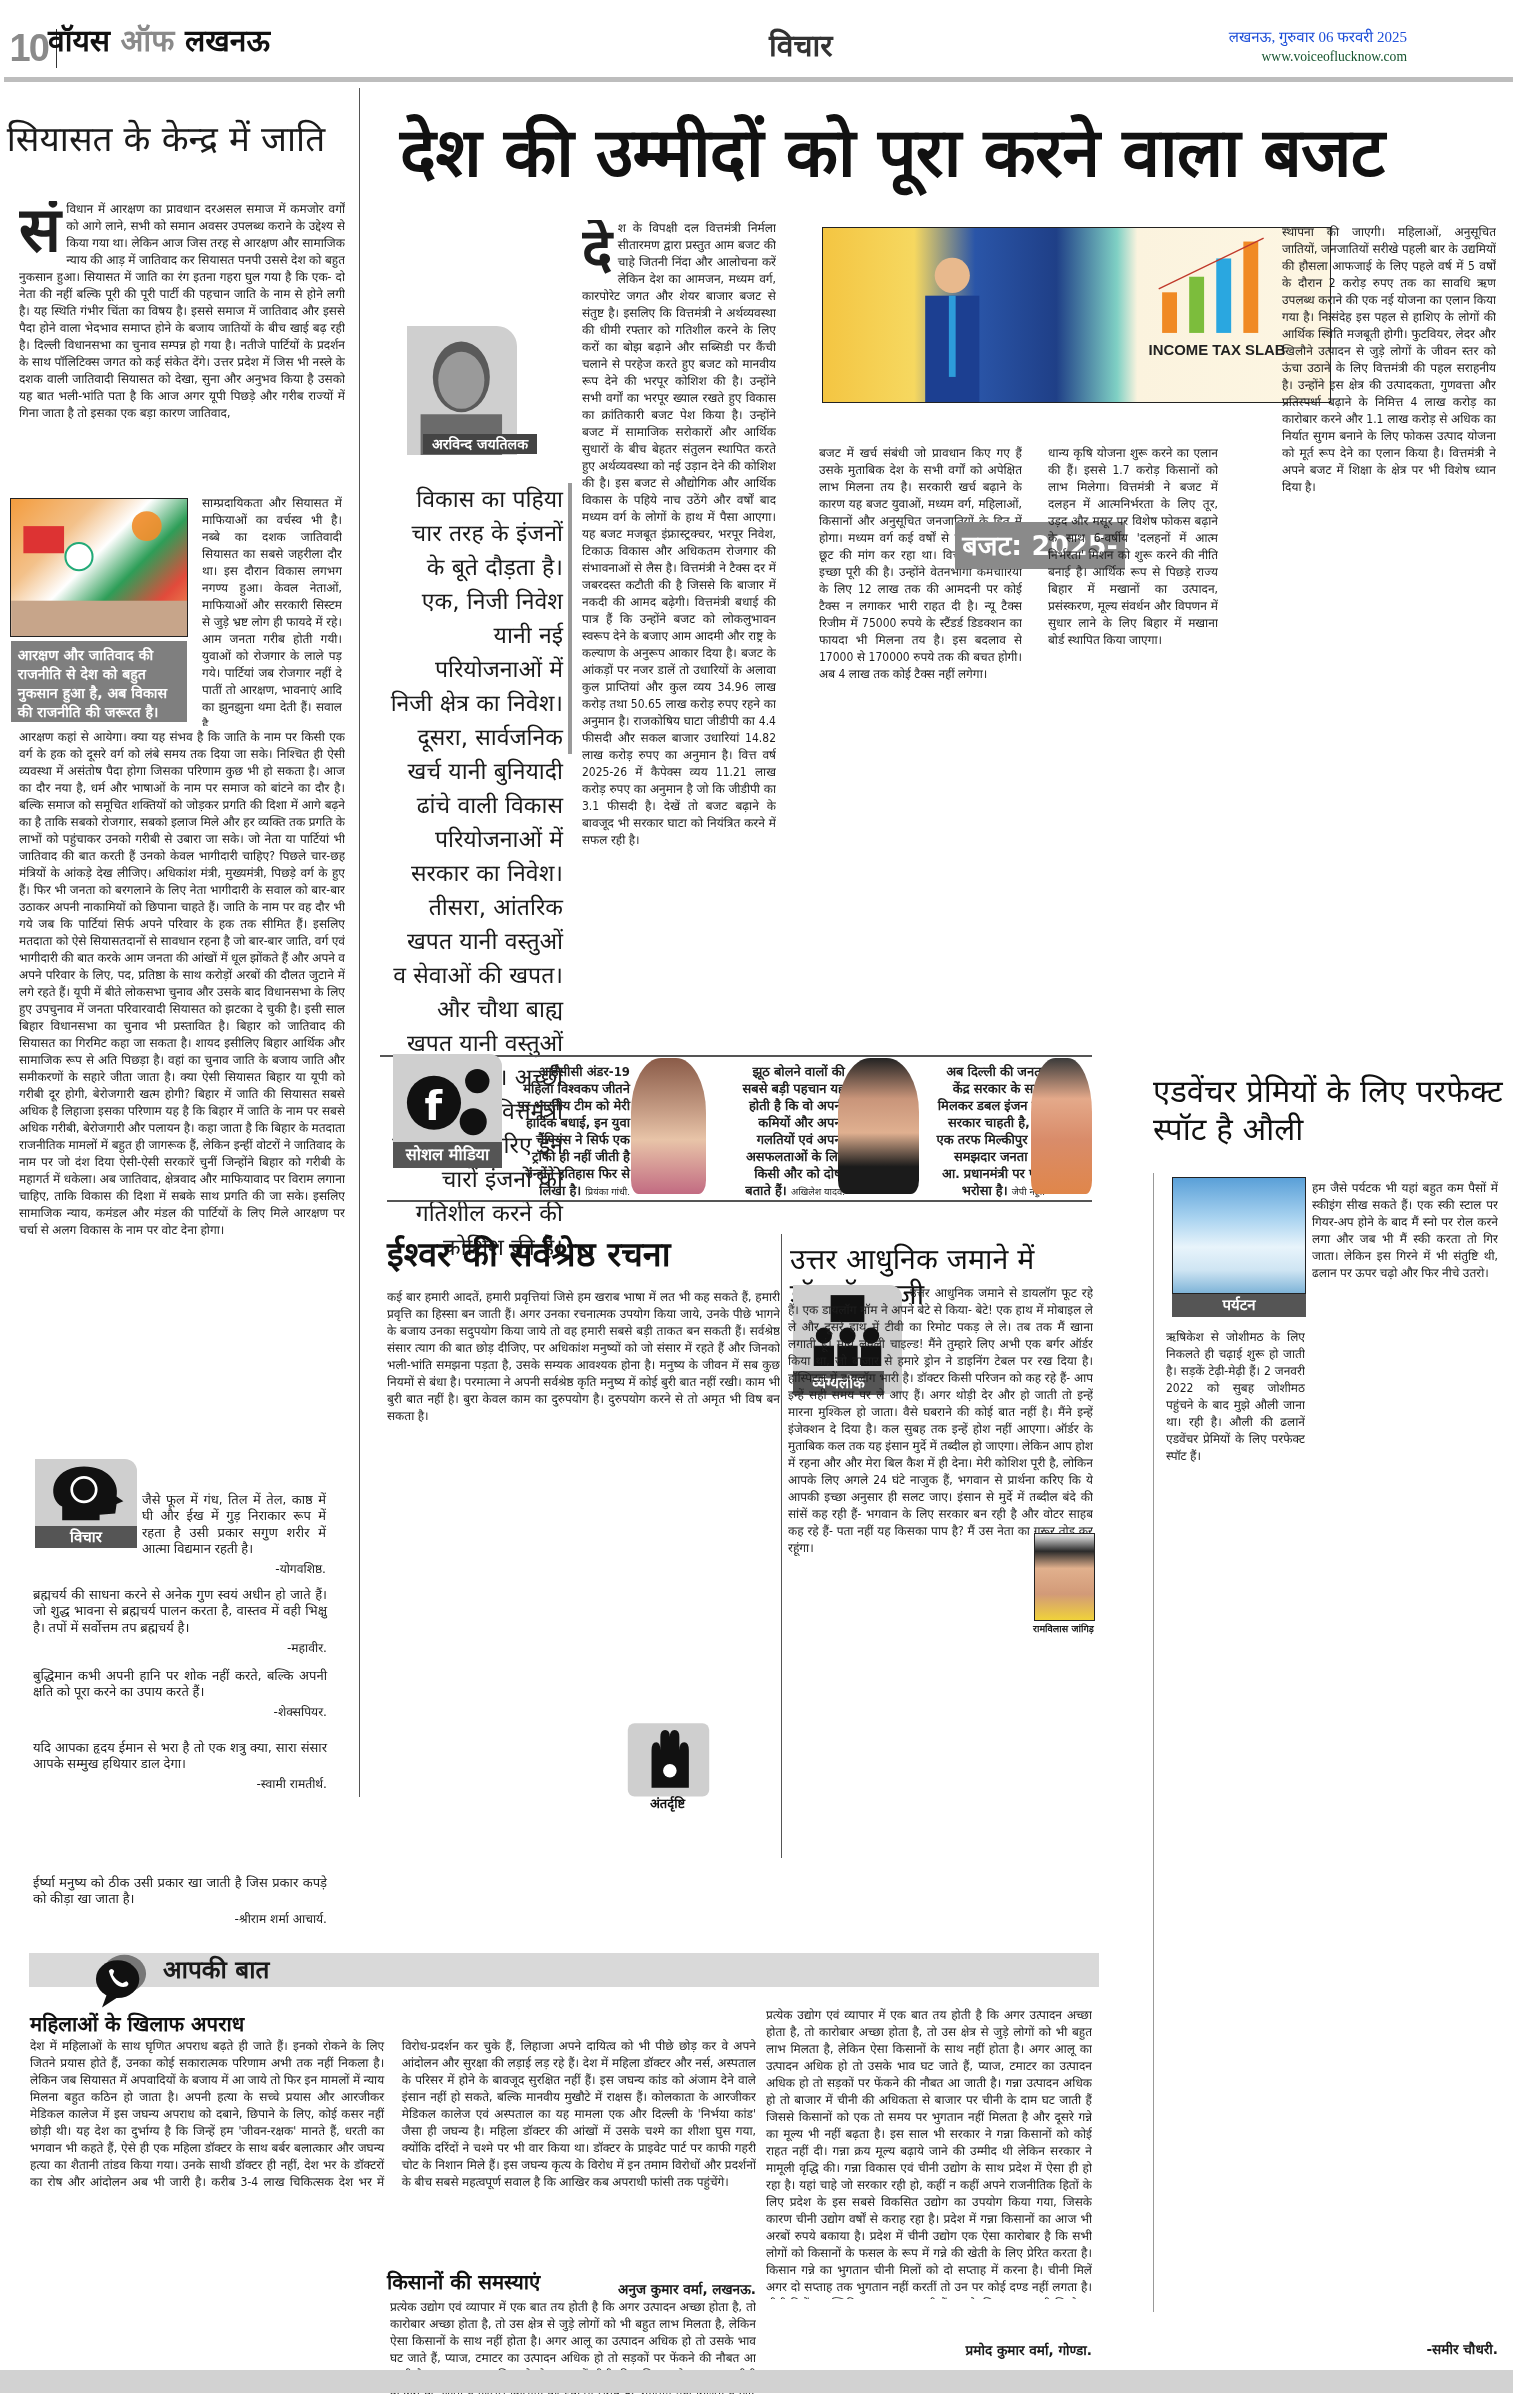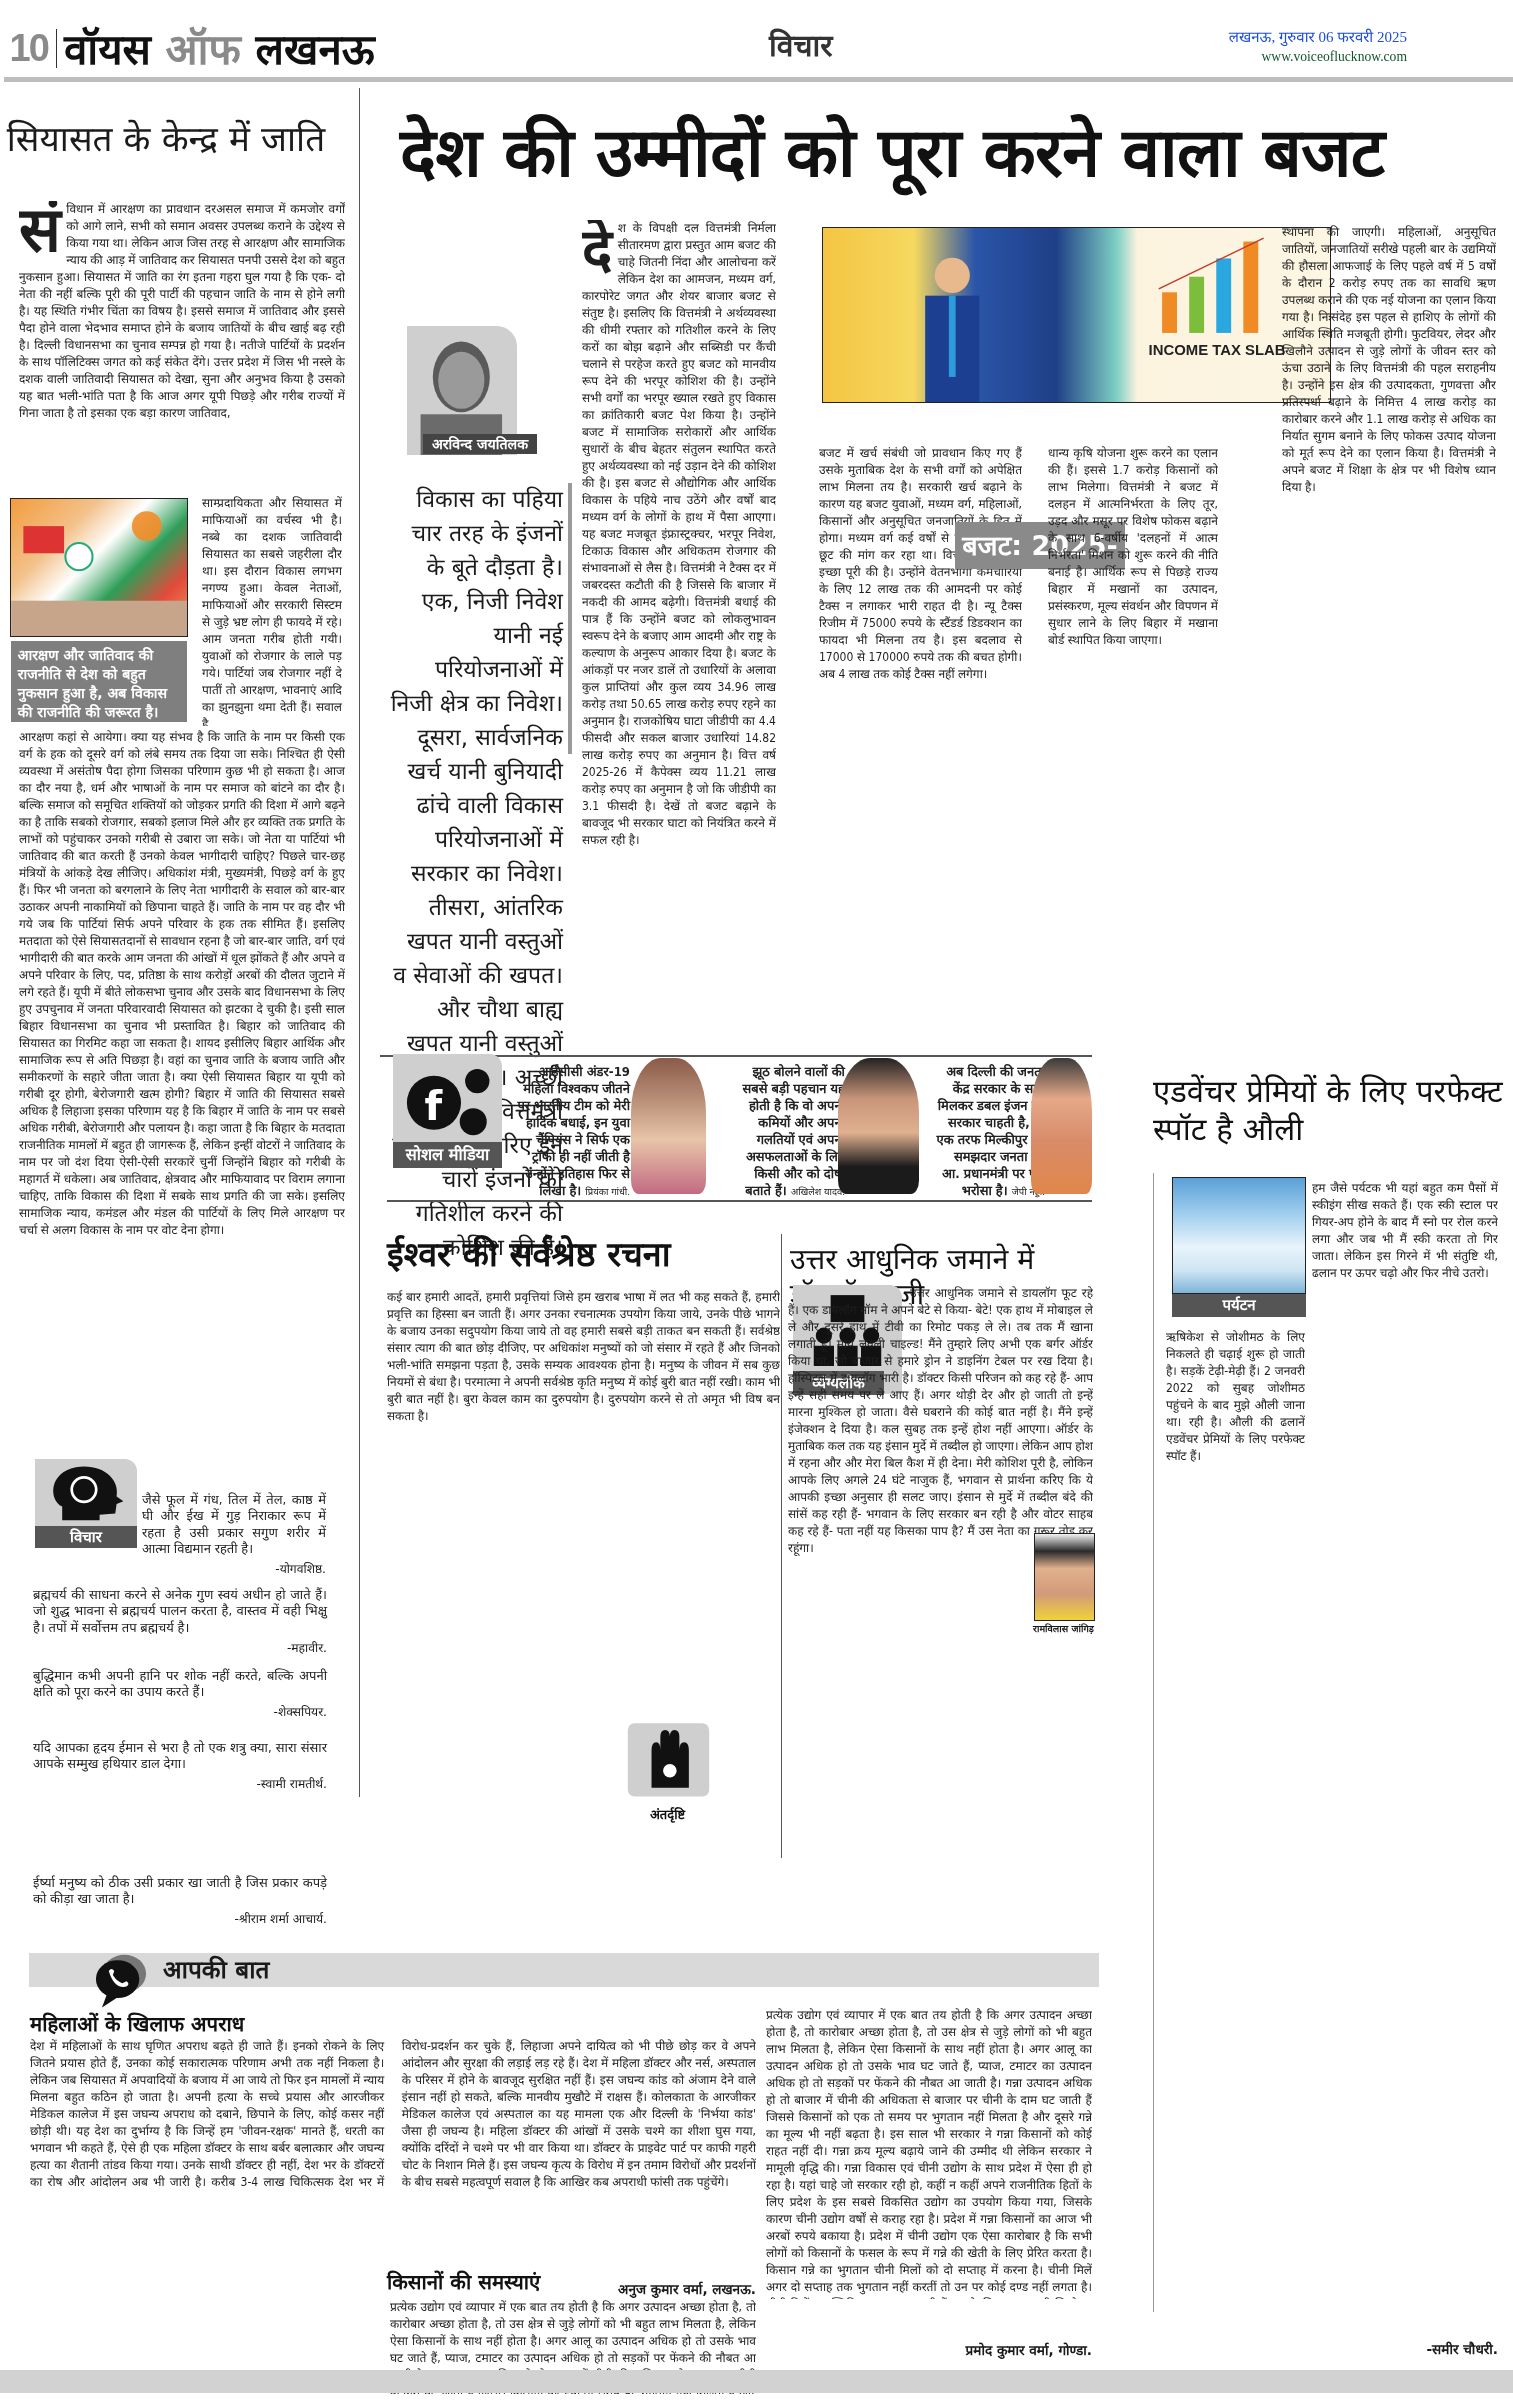--- a/index.html
+++ b/index.html
@@ -3,21 +3,21 @@
 <meta charset="utf-8">
 <style>
   * { box-sizing: border-box; margin: 0; padding: 0; }
   body { width: 1514px; height: 2401px; background: #ffffff; font-family: "DejaVu Sans", sans-serif; color: #1a1a1a; position: relative; overflow: hidden; }
   .abs { position: absolute; }
 
   
   .masthead { left: 0; top: 0; width: 1460px; height: 81px; }
   .page-no { left: 9.5px; top: 27px; font-size: 38px; font-weight: 700; color: #8a8a8a; letter-spacing: -2px; font-family: "Liberation Sans", sans-serif; }
   .page-sep { left: 56px; top: 28.5px; width: 1.4px; height: 39px; background: #333; }
-  .paper-name { left: 64px; top: 19px; font-size: 42px; font-weight: 900; color: #111; font-family: "DejaVu Sans", sans-serif; }
+  .paper-name { left: 48px; top: 19px; font-size: 30px; font-weight: 900; color: #111; font-family: "DejaVu Sans", sans-serif; }
   .paper-name .grey { color: #8a8a8a; }
   .section-name { left: 769px; top: 24.4px; font-size: 30px; font-weight: 700; color: #333; }
   .dateline { right: 53px; top: 26px; font-size: 15px; text-align: right; color: #1d4ed8; font-family: Liberation Serif, serif; }
   .website { right: 53px; top: 49px; font-size: 13.6px; text-align: right; color: #14532d; font-family: Liberation Serif, serif; }
   .mast-bar { left: 4.1px; top: 77px; width: 1510px; height: 5.4px; background: #bdbdbd; }
 
   .vrule { background: #555; width: 1.4px; }
   .hrule { background: #555; height: 2px; }
 
   
@@ -189,21 +189,21 @@
 
 <div class="abs section-head" style="left:387px; top:1234px; width:326px; font-size:34px; line-height:41px;">ईश्वर की सर्वश्रेष्ठ रचना</div>
 <div class="abs body-text" style="left:387px; top:1289px; width:393px; height:570px; overflow:hidden;">कई बार हमारी आदतें, हमारी प्रवृत्तियां जिसे हम खराब भाषा में लत भी कह सकते हैं, हमारी प्रवृत्ति का हिस्सा बन जाती हैं। अगर उनका रचनात्मक उपयोग किया जाये, उनके पीछे भागने के बजाय उनका सदुपयोग किया जाये तो वह हमारी सबसे बड़ी ताकत बन सकती हैं। सर्वश्रेष्ठ संसार त्याग की बात छोड़ दीजिए, पर अधिकांश मनुष्यों को जो संसार में रहते हैं और जिनको भली-भांति समझना पड़ता है, उसके सम्यक आवश्यक होना है। मनुष्य के जीवन में सब कुछ नियमों से बंधा है। परमात्मा ने अपनी सर्वश्रेष्ठ कृति मनुष्य में कोई बुरी बात नहीं रखी। काम भी बुरी बात नहीं है। बुरा केवल काम का दुरुपयोग है। दुरुपयोग करने से तो अमृत भी विष बन सकता है।</div>
 <div class="abs" style="left:621px; top:1723px; width:95px; height:88px; background:#fff; border:0;">
   <svg width="95" height="75" viewBox="0 0 140 110">
     <rect x="10" y="0" width="120" height="108" fill="#cfcfcf" rx="10"></rect>
     <path d="M45 95 V40 Q45 28 52 28 Q58 28 58 40 V20 Q58 10 65 10 Q72 10 72 20 V20 Q72 10 79 10 Q86 10 86 20 V40 Q86 28 93 28 Q100 28 100 40 V95 Z" fill="#111"></path>
     <circle cx="72" cy="70" r="10" fill="#fff"></circle>
   </svg>
 </div>
-<div class="abs label-strip" style="left:627px; top:1794px; width:81px; height:20.3px; font-size:13px; line-height:20.3px; background:transparent; color:#111;margin-top:11px;">अंतर्दृष्टि</div>
+<div class="abs label-strip" style="left:627px; top:1794px; width:81px; height:20.3px; font-size:13px; line-height:20.3px; background:transparent; color:#111;">अंतर्दृष्टि</div>
 <div class="abs vrule" style="left:781px; top:1234px; height:624px;"></div>
 
 <div class="abs section-head" style="left:790px; top:1242px; width:353px; font-size:28.5px; line-height:35px; font-weight:400;">उत्तर आधुनिक जमाने में डॉयलॉगबाजी</div>
 <div class="abs label-box" style="left:793px; top:1285px; width:109px; height:109px;">
   <svg width="109" height="81" viewBox="0 0 160 120">
     <rect x="55" y="15" width="50" height="40" fill="#111"></rect>
     <circle cx="45" cy="75" r="12" fill="#111"></circle>
       <circle cx="80" cy="75" r="12" fill="#111"></circle>
       <circle cx="115" cy="75" r="12" fill="#111"></circle>
     <rect x="30" y="90" width="30" height="30" fill="#111"></rect>

